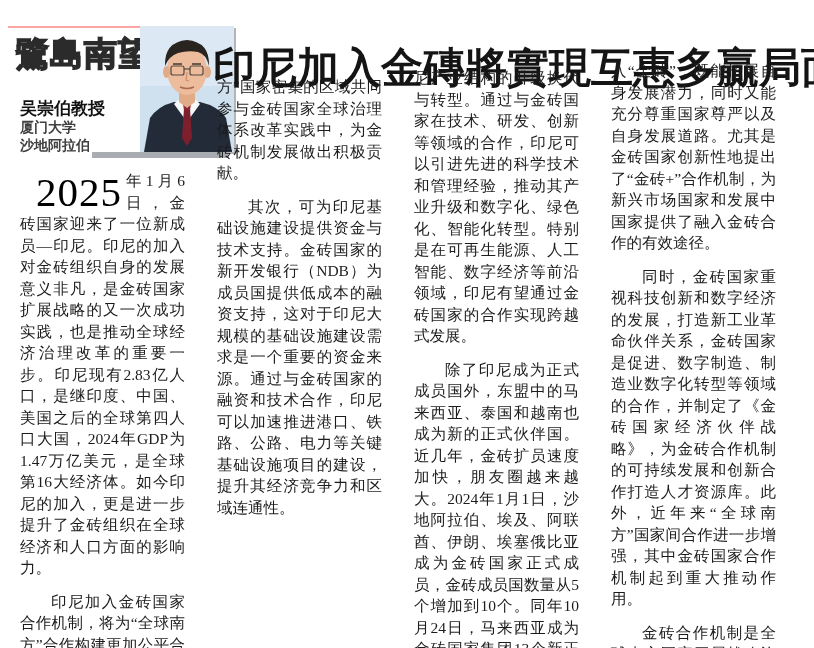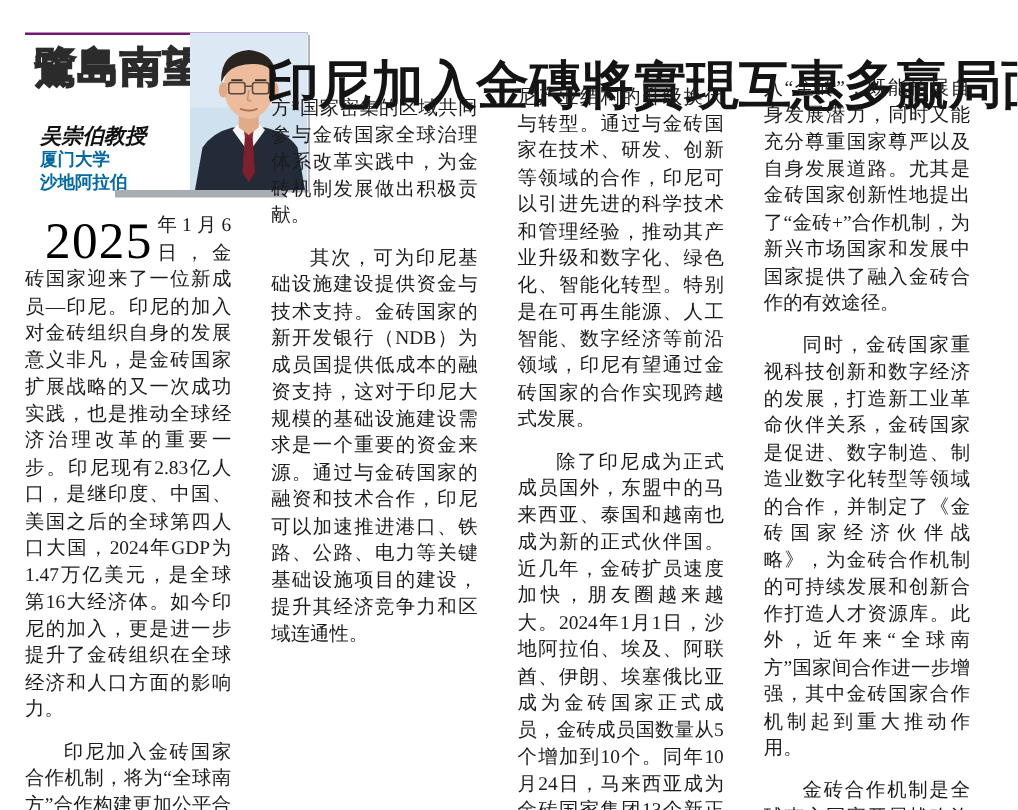--- a/index.html
+++ b/index.html
@@ -1,33 +1,33 @@
 <!DOCTYPE html>
 <html><head>
 <meta charset="utf-8">
 <style>
   html,body{margin:0;padding:0;background:#ffffff;}
   .page{
     position:relative;width:814px;height:648px;background:#ffffff;overflow:hidden;
     font-family:"Liberation Serif","DejaVu Serif",serif;color:#191919;
   }
   
-  .masthead{position:absolute;left:20px;top:26px;width:226px;height:128px;border-top:2px solid #701a75;}
+  .masthead{position:absolute;left:8px;top:26px;width:226px;height:128px;border-top:2px solid #fca5a5;}
   .logo{
     position:absolute;left:8px;top:4px;
     font-family:"Liberation Sans","DejaVu Sans",sans-serif;
     font-weight:bold;font-size:33px;letter-spacing:1px;
     color:#ffffff;-webkit-text-stroke:1.4px #2b2b2b;
     text-shadow:0 0 1px #2b2b2b;
     white-space:nowrap;
   }
   .author-block{position:absolute;left:12px;bottom:2px;line-height:1.25;
     font-family:"Liberation Sans","DejaVu Sans",sans-serif;}
-  .author-name{font-size:17px;font-weight:bold;color:#111;font-style:italic;}
-  .author-affil{font-size:14px;font-weight:bold;color:#0369a1;}
+  .author-name{font-size:17px;font-weight:bold;color:#111;}
+  .author-affil{font-size:14px;font-weight:bold;color:#404040;}
   .photo-wrap{position:absolute;right:0;top:-2px;width:94px;height:126px;box-shadow:2px 2px 0 0 #b5b5b5;}
   .photo-shadow-bar{position:absolute;left:92px;top:152px;width:136px;height:6px;background:#a9adb2;}
   
   .headline{
     position:absolute;left:213px;top:12px;width:594px;height:52px;
     font-size:42px;font-weight:900;text-align:center;white-space:nowrap;
     color:#141414;letter-spacing:0px;
     font-family:"Liberation Serif","DejaVu Serif",serif;
   }
   

